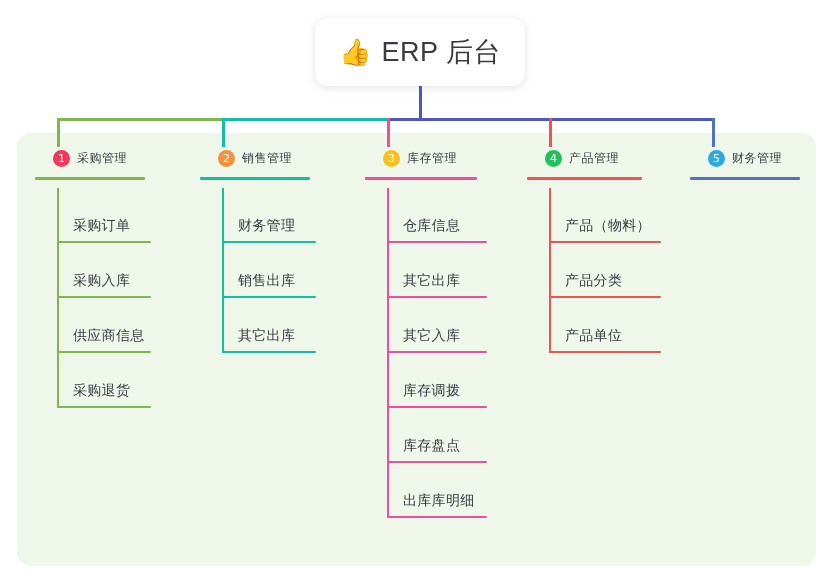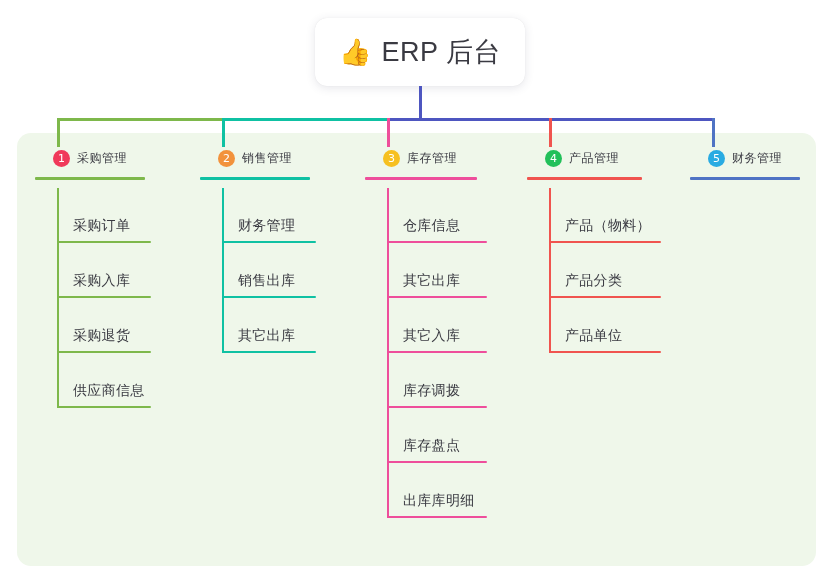--- a/index.html
+++ b/index.html
@@ -169,25 +169,25 @@
           <div class="spine" style="background: rgb(126, 184, 75);"></div>
           <div class="item">
             <span class="item-label">采购订单</span>
             <div class="item-rule" style="background: rgb(126, 184, 75); width: 94px;"></div>
           </div>
           <div class="item">
             <span class="item-label">采购入库</span>
             <div class="item-rule" style="background: rgb(126, 184, 75); width: 94px;"></div>
           </div>
           <div class="item">
+            <span class="item-label">供应商信息</span>
+            <div class="item-rule" style="background: rgb(126, 184, 75); width: 94px;"></div>
+          </div>
+          <div class="item">
             <span class="item-label">采购退货</span>
-            <div class="item-rule" style="background: rgb(126, 184, 75); width: 94px;"></div>
-          </div>
-          <div class="item">
-            <span class="item-label">供应商信息</span>
             <div class="item-rule" style="background: rgb(126, 184, 75); width: 94px;"></div>
           </div>
         </div>
       </div>
       <div class="column" style="left: 200px;">
         <div class="col-head">
           <span class="badge" style="background: rgb(242, 146, 60);">2</span>
           <span class="col-title">销售管理</span>
         </div>
         <div class="col-underline" style="background: rgb(15, 193, 163); width: 110px;"></div>

